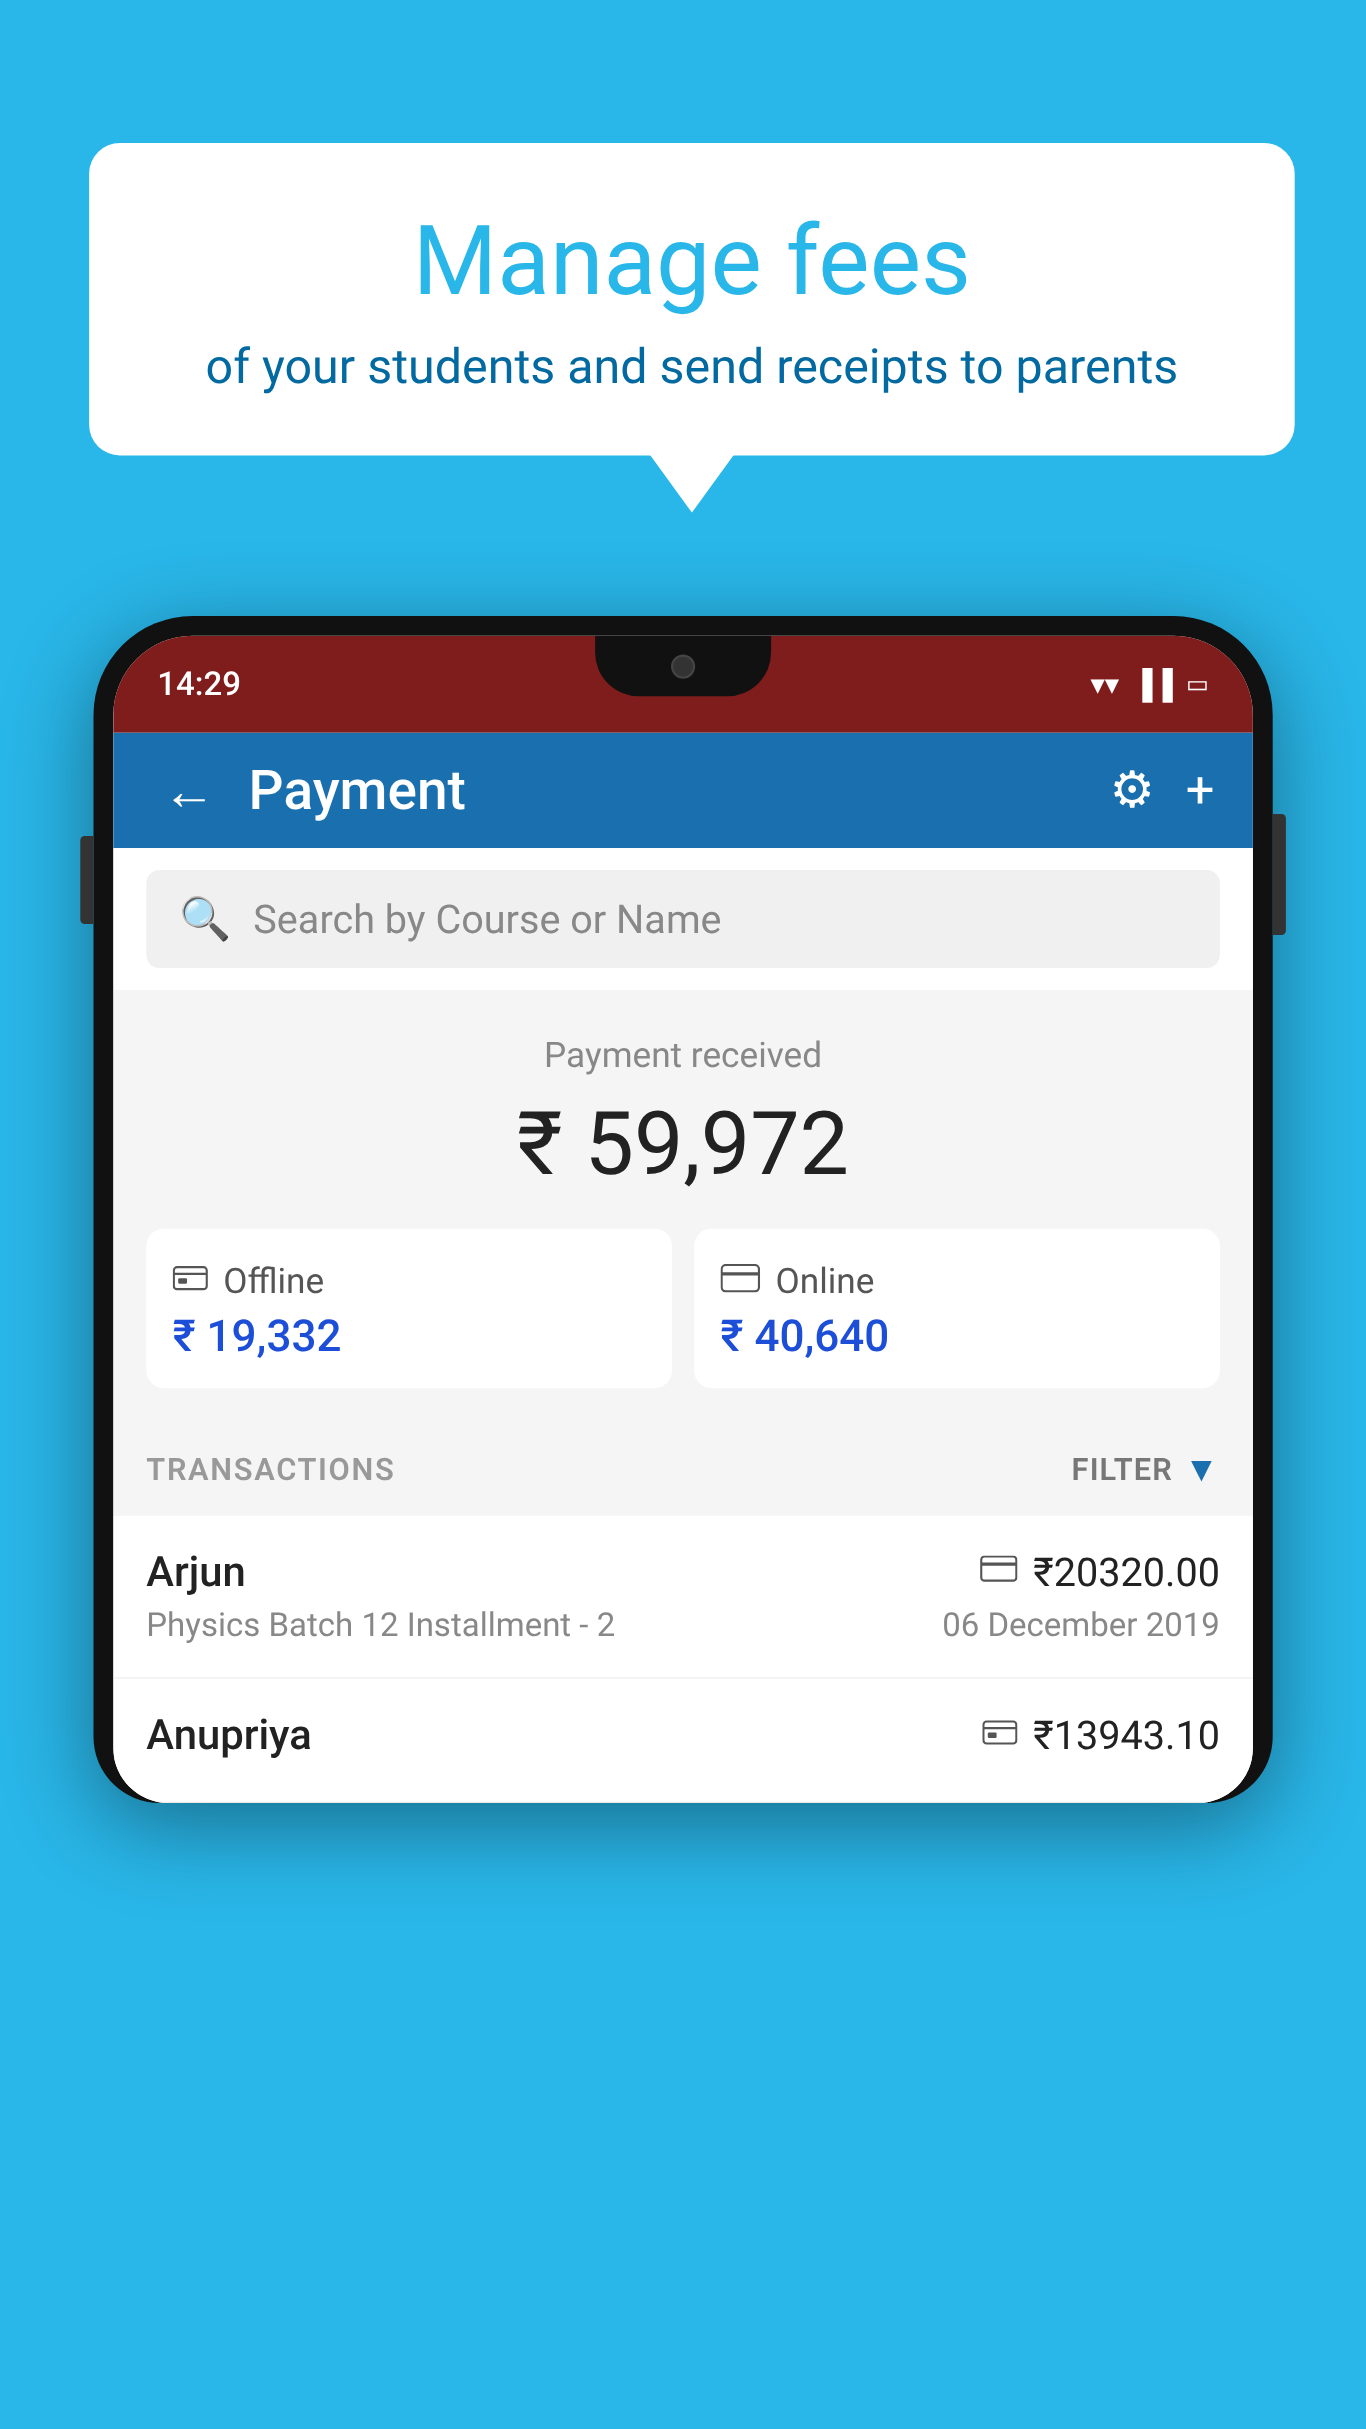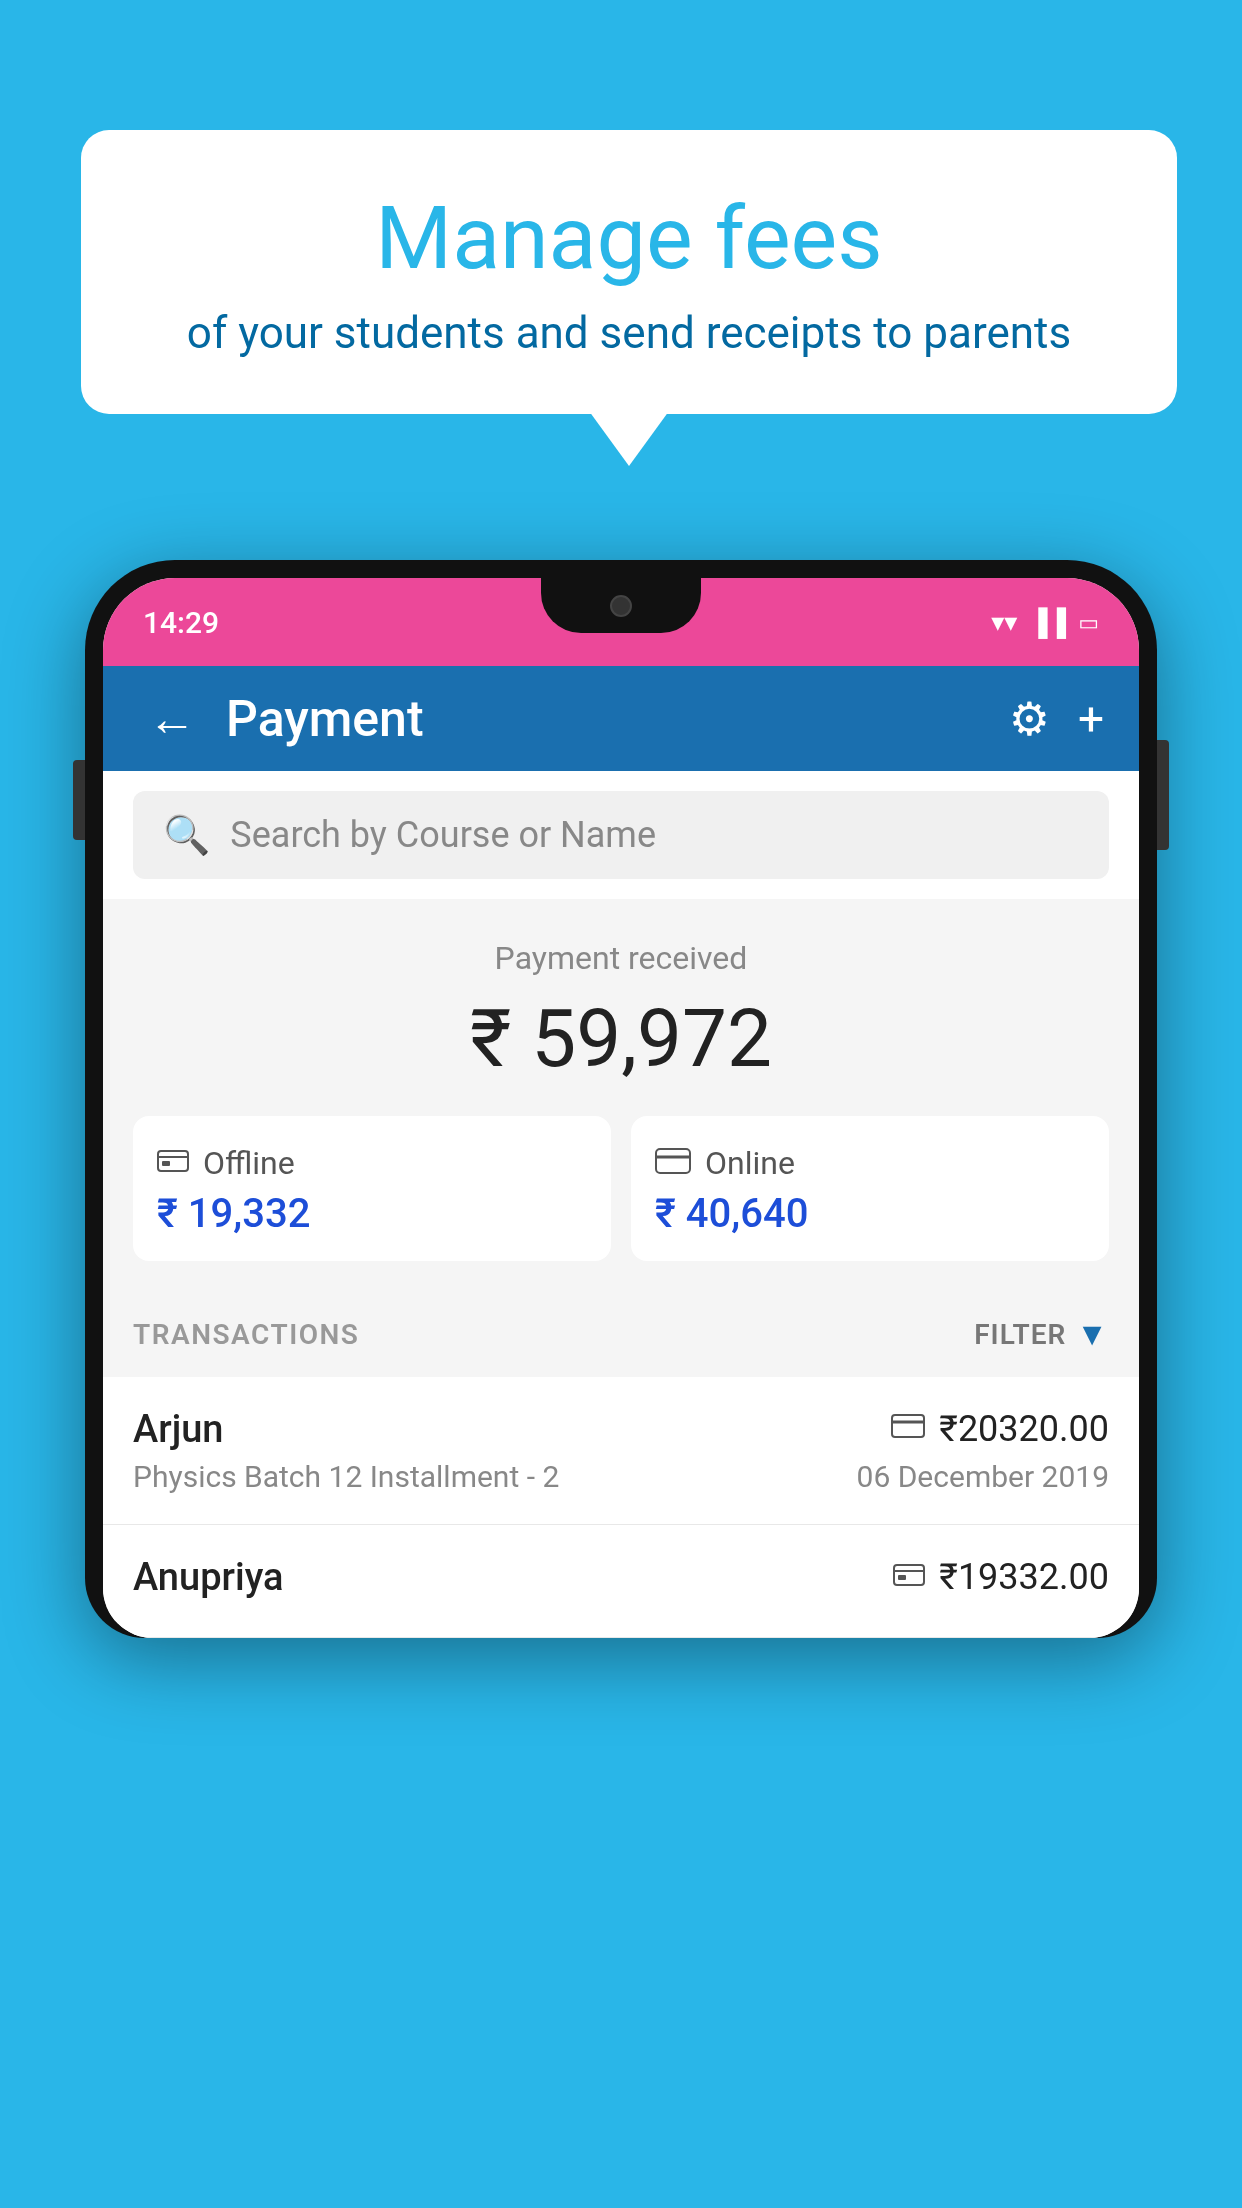--- a/index.html
+++ b/index.html
@@ -76,21 +76,21 @@
     }
 
     .phone-inner {
       background: #f5f5f5;
       border-radius: 72px 72px 50px 50px;
       overflow: hidden;
     }
 
     
     .notch-bar {
-      background: #ec4899;
+      background: #7f1d1d;
       height: 88px;
       position: relative;
       display: flex;
       align-items: center;
       justify-content: space-between;
       padding: 0 40px;
     }
 
     .status-time {
       color: white;
@@ -497,21 +497,21 @@
         <div class="transaction-top">
           <span class="transaction-name">Anupriya</span>
           <div class="transaction-amount-wrap">
             <span class="offline-pay-icon">
               <svg width="32" height="28" viewBox="0 0 32 28" fill="none">
                 <rect x="1" y="5" width="30" height="20" rx="3" stroke="#555" stroke-width="2" fill="none"></rect>
                 <line x1="1" y1="11" x2="31" y2="11" stroke="#555" stroke-width="2"></line>
                 <rect x="5" y="15" width="8" height="5" rx="1" fill="#555"></rect>
               </svg>
             </span>
-            <span class="transaction-amount">₹19332.00</span>
+            <span class="transaction-amount">₹13943.10</span>
           </div>
         </div>
         <div class="transaction-bottom">
           <span class="transaction-course"></span>
           <span class="transaction-date"></span>
         </div>
       </div>
 
     </div>
   </div>

